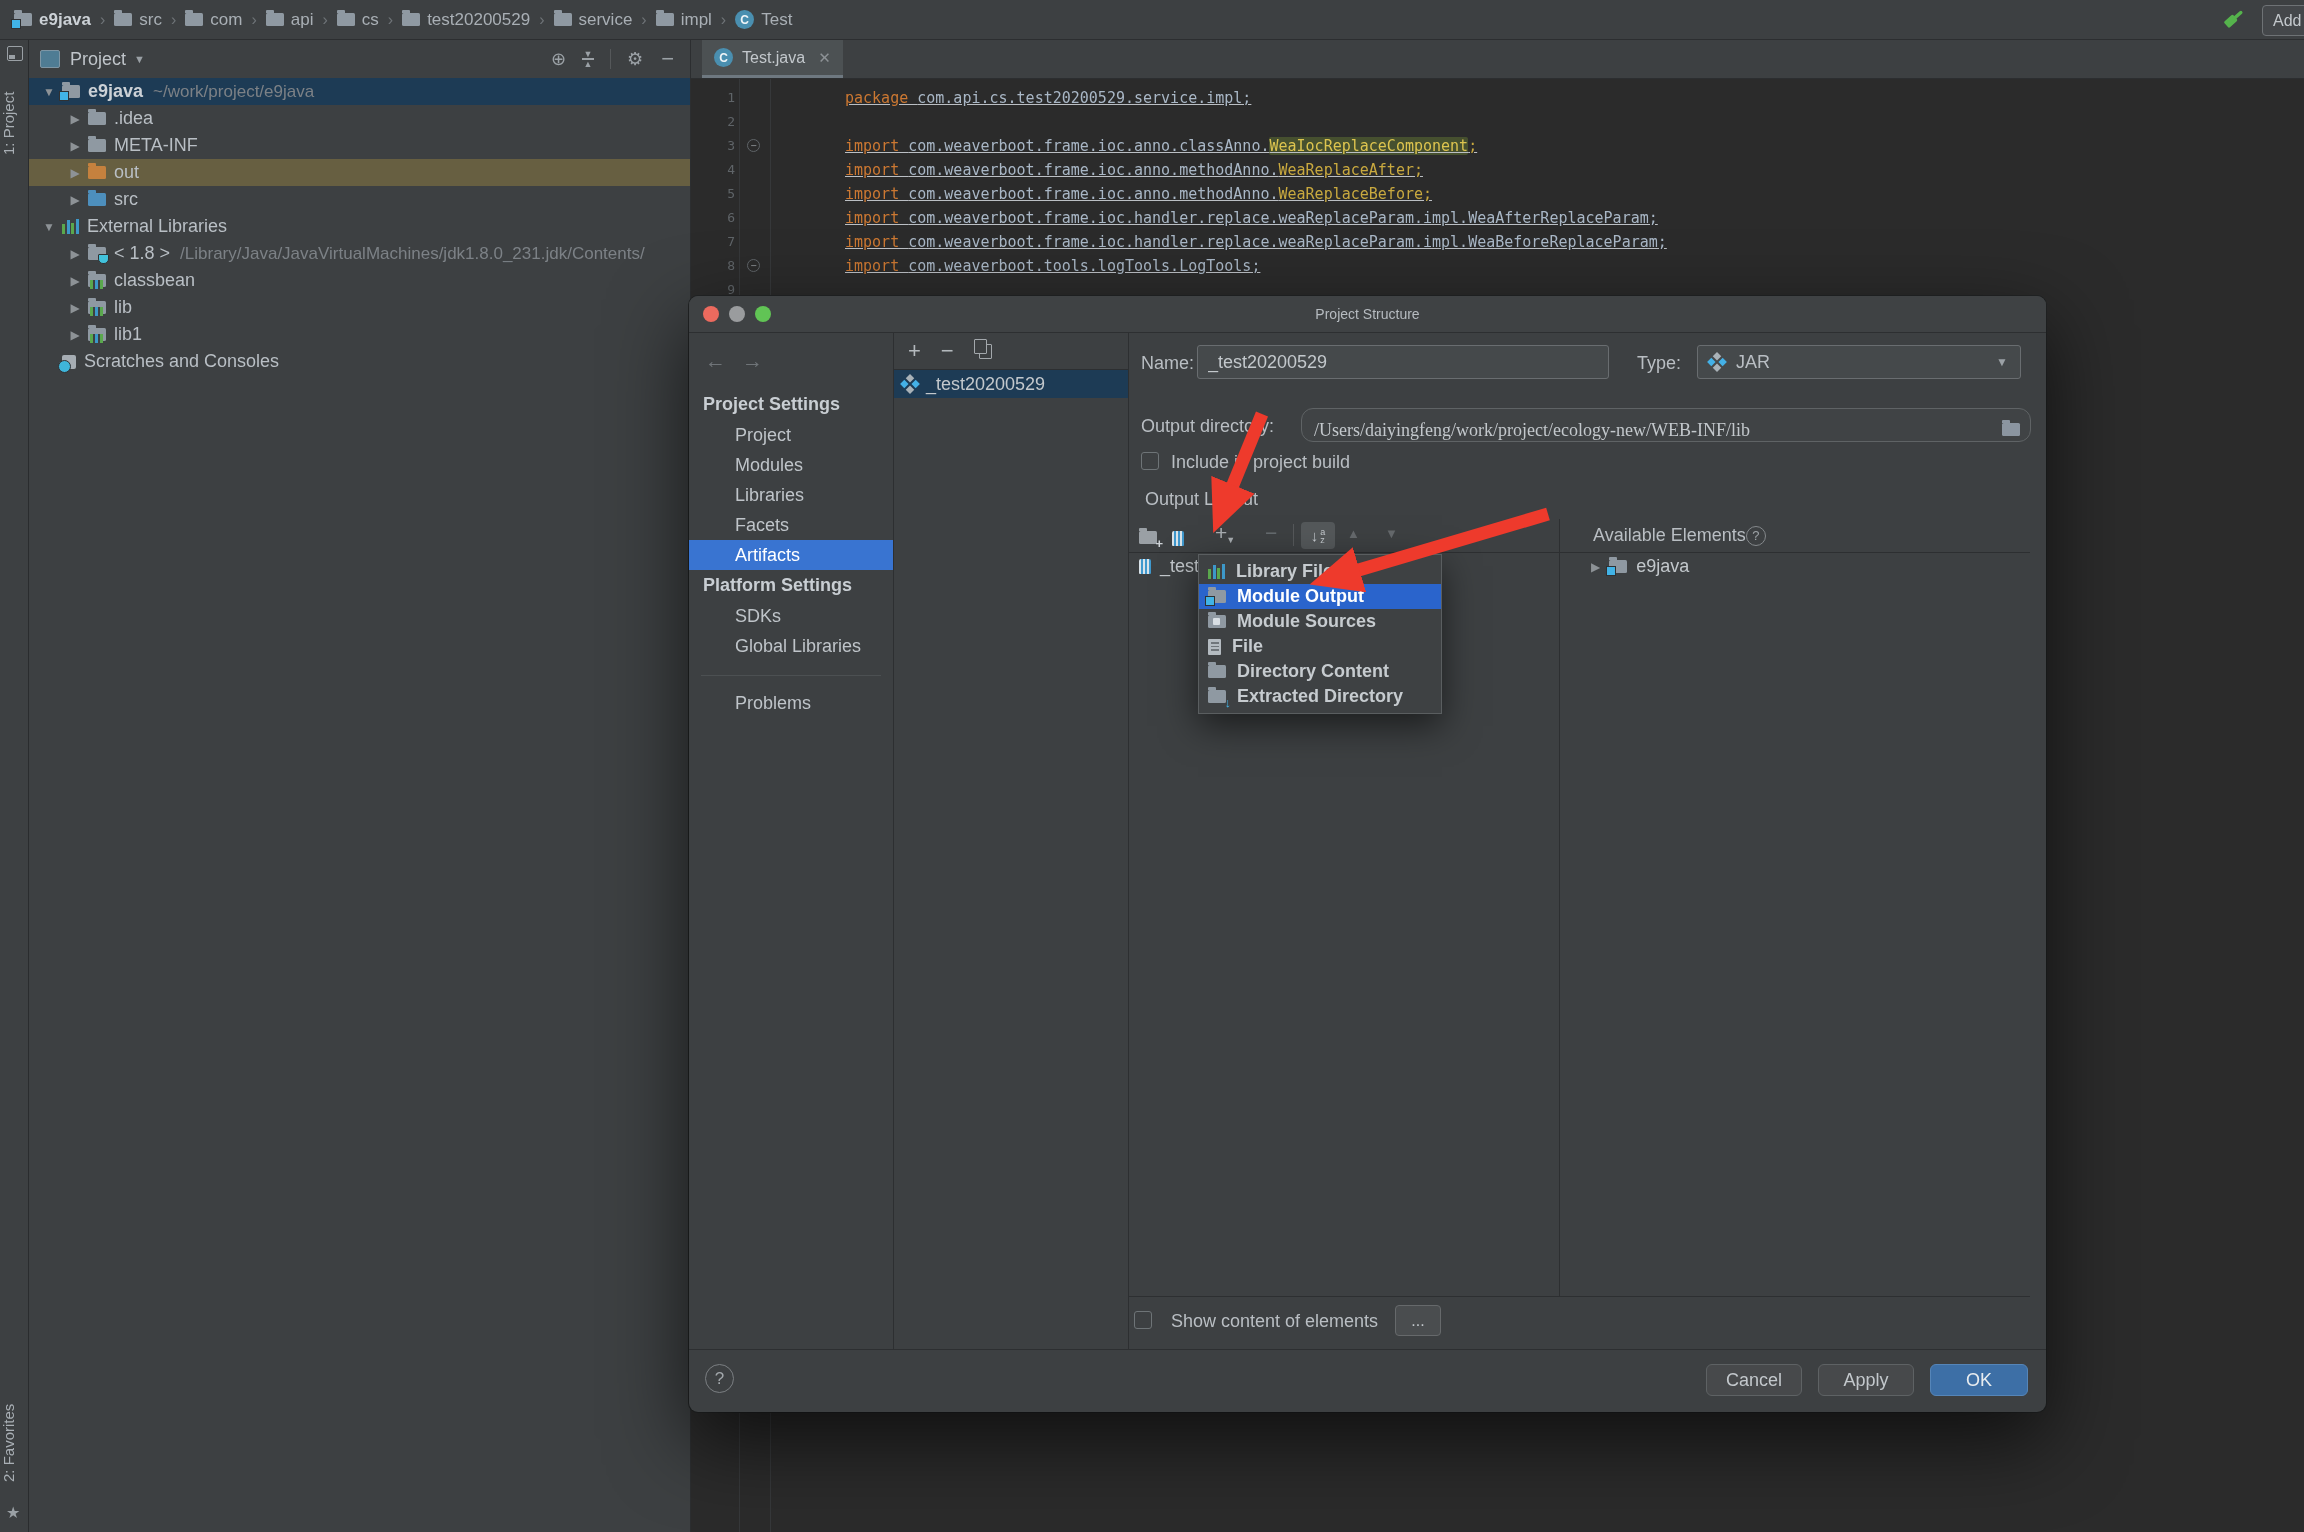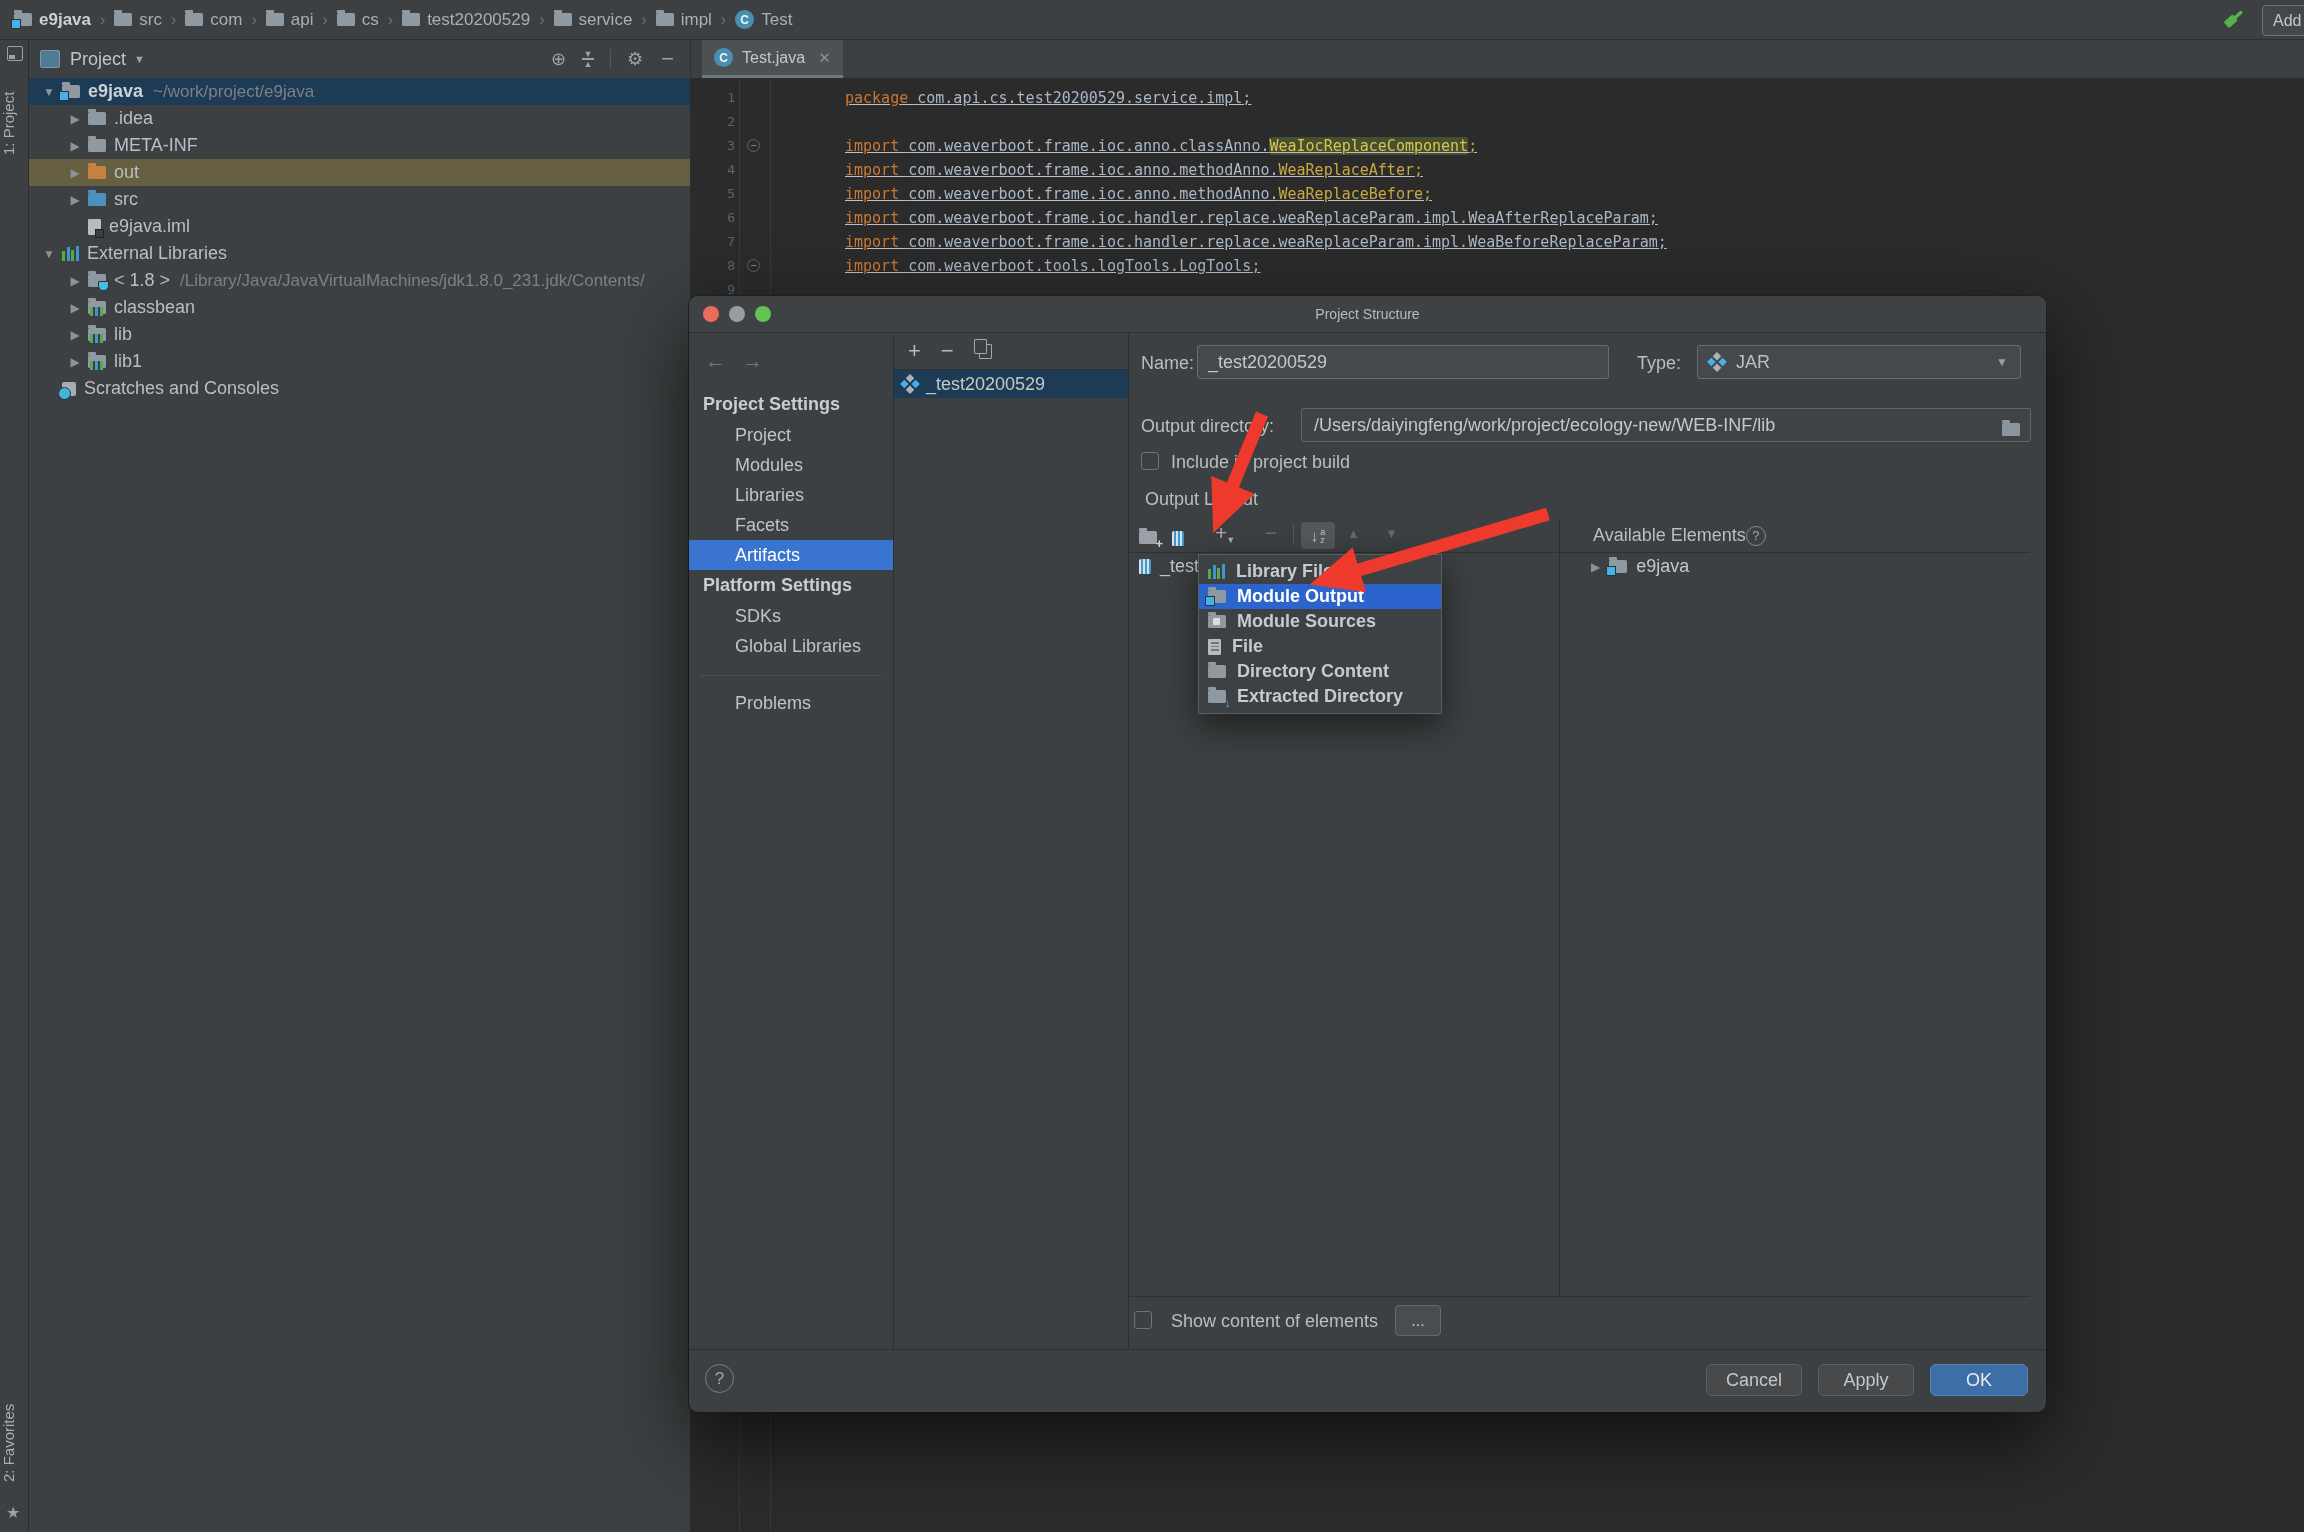--- a/index.html
+++ b/index.html
@@ -84,22 +84,22 @@
   .arow{display:flex;align-items:center;gap:9px;padding-left:9px;height:28px;font-size:18px;color:#c3c8cc;}
   .arow.sel{background:#1d3b55;}
   #ddetail{flex:1;position:relative;font-size:18px;color:#b9bec3;}
   .flabel{position:absolute;white-space:nowrap;}
   .tfield{position:absolute;height:34px;background:#45494b;border:1px solid #696d70;border-radius:3px;
           color:#c3c8cc;font-size:18px;padding:0 10px;box-sizing:border-box;font-family:"Liberation Sans",sans-serif;}
   #type-dd{position:absolute;height:34px;background:#45494b;border:1px solid #696d70;border-radius:3px;
            display:flex;align-items:center;gap:12px;padding:0 12px;box-sizing:border-box;}
   #type-dd .dda{margin-left:auto;color:#9ba1a6;font-size:12px;}
   #outdir-wrap{position:absolute;}
-  #outdir-field{position:relative;height:34px;background:#404345;border:1px solid #5f6365;border-radius:2px;
-                display:flex;align-items:center;padding:0 40px 0 12px;box-sizing:border-box;color:#c3c8cc;white-space:nowrap;overflow:hidden;}
+  #outdir-field{position:relative;height:34px;background:#404345;border:1px solid #5f6365;border-radius:12px;
+                display:flex;align-items:flex-end;padding:0 40px 0 12px;box-sizing:border-box;color:#c3c8cc;white-space:nowrap;overflow:hidden;font-family:Liberation Serif, serif;}
   .folder-btn{position:absolute;right:10px;top:9px;}
   .cbx{position:absolute;width:18px;height:18px;border:1.6px solid #6e7477;border-radius:3px;background:transparent;box-sizing:border-box;}
   #layout-toolbar{position:absolute;left:0;right:16px;height:33px;border-bottom:1px solid #2d2f31;}
   .tbi{position:absolute;color:#a8adb1;font-size:21px;top:2px;}
   .tbi.dis{color:#676c70;}
   .tbi .mini{position:absolute;right:-8px;bottom:0px;font-size:9px;color:#a8adb1;}
   .tsep{position:absolute;width:1px;height:22px;background:#55585a;top:5px;}
   .sortbox{position:absolute;width:34px;height:27px;background:#54585a;border-radius:4px;top:3px;
            display:flex;align-items:center;justify-content:center;gap:2px;color:#c3c8cc;}
   .sortbox .sarr{font-size:15px;}
@@ -296,27 +296,20 @@
           </span>
           <span class="lbl">out</span>
         </div>
         <div class="trow" style="padding-left: 34px;">
           <span class="chev">▶</span>
           <span style="display: inline-flex; align-items: center;">
             <span class="ic folder b"></span>
           </span>
           <span class="lbl">src</span>
         </div>
-        <div class="trow" style="padding-left: 34px;">
-          <span class="chev"></span>
-          <span style="display: inline-flex; align-items: center;">
-            <span class="ic page iml"></span>
-          </span>
-          <span class="lbl">e9java.iml</span>
-        </div>
         <div class="trow" style="padding-left: 8px;">
           <span class="chev">▼</span>
           <span style="display: inline-flex; align-items: center;">
             <span class="ic bars">
               <i></i>
               <i></i>
               <i></i>
               <i></i>
             </span>
           </span>

